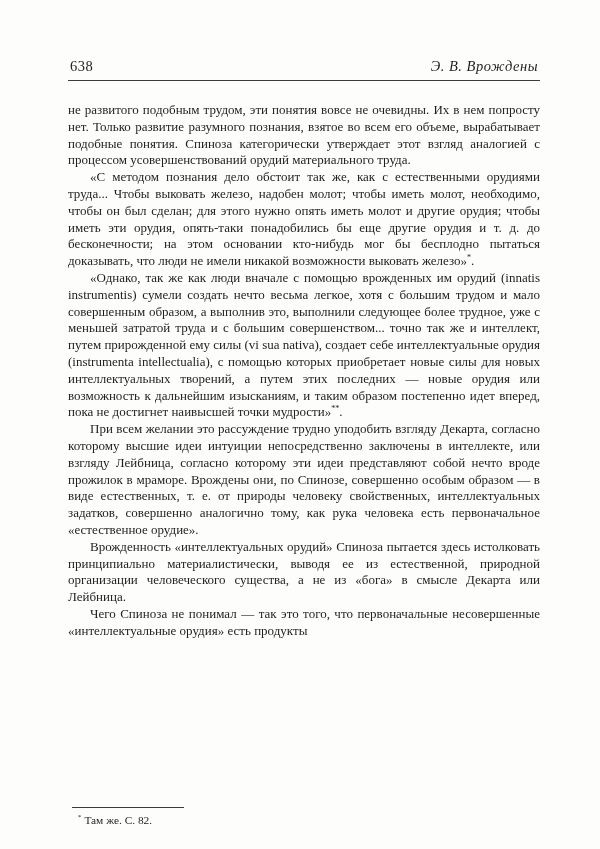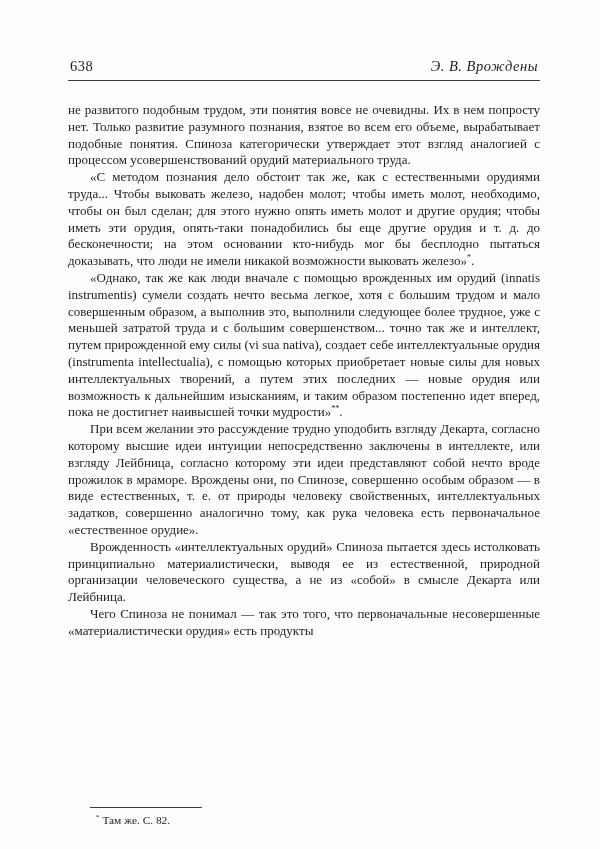--- a/index.html
+++ b/index.html
@@ -36,21 +36,21 @@
     -webkit-hyphens: auto;
   }
   .para.indent { text-indent: 22px; font-family: Liberation Serif, serif; }
   sup {
     font-size: 0.62em;
     line-height: 0;
     vertical-align: super;
   }
   .footnote-block {
     position: absolute;
-    left: 76px; right: 60px; bottom: 22px;
+    left: 58px; right: 60px; bottom: 22px;
   }
   .fn-rule {
     width: 112px;
     border-top: 1px solid #3c3c3c;
     margin-left: 14px;
     margin-bottom: 5px;
   }
   .footnote {
     font-size: 11.4px;
     line-height: 14.5px;
@@ -68,22 +68,22 @@
     <span class="author">Э. В. Врождены</span>
   </header>
 
   <div class="head-rule"></div>
 
   <main class="body-text">
       <p class="para"><span>не развитого подобным трудом, эти понятия вовсе не очевидны. Их в нем попросту нет. Только развитие разумного познания, взятое во всем его объеме, вырабатывает подобные понятия. Спиноза категорически утверждает этот взгляд аналогией с процессом усовершенствований орудий материального труда.</span></p>
       <p class="para indent"><span>«С методом познания дело обстоит так же, как с естественными орудиями труда... Чтобы выковать железо, надобен молот; чтобы иметь молот, необходимо, чтобы он был сделан; для этого нужно опять иметь молот и другие орудия; чтобы иметь эти орудия, опять-таки понадобились бы еще другие орудия и т. д. до бесконечности; на этом основании кто-нибудь мог бы бесплодно пытаться доказывать, что люди не имели никакой возможности выковать железо»</span><sup>*</sup><span>.</span></p>
       <p class="para indent"><span>«Однако, так же как люди вначале с помощью врожденных им орудий (innatis instrumentis) сумели создать нечто весьма легкое, хотя с большим трудом и мало совершенным образом, а выполнив это, выполнили следующее более трудное, уже с меньшей затратой труда и с большим совершенством... точно так же и интеллект, путем прирожденной ему силы (vi sua nativa), создает себе интеллектуальные орудия (instrumenta intellectualia), с помощью которых приобретает новые силы для новых интеллектуальных творений, а путем этих последних — новые орудия или возможность к дальнейшим изысканиям, и таким образом постепенно идет вперед, пока не достигнет наивысшей точки мудрости»</span><sup>**</sup><span>.</span></p>
       <p class="para indent"><span>При всем желании это рассуждение трудно уподобить взгляду Декарта, согласно которому высшие идеи интуиции непосредственно заключены в интеллекте, или взгляду Лейбница, согласно которому эти идеи представляют собой нечто вроде прожилок в мраморе. Врождены они, по Спинозе, совершенно особым образом — в виде естественных, т. е. от природы человеку свойственных, интеллектуальных задатков, совершенно аналогично тому, как рука человека есть первоначальное «естественное орудие».</span></p>
-      <p class="para indent"><span>Врожденность «интеллектуальных орудий» Спиноза пытается здесь истолковать принципиально материалистически, выводя ее из естественной, природной организации человеческого существа, а не из «собой» в смысле Декарта или Лейбница.</span></p>
-      <p class="para indent"><span>Чего Спиноза не понимал — так это того, что первоначальные несовершенные «материалистически орудия» есть продукты</span></p>
+      <p class="para indent"><span>Врожденность «интеллектуальных орудий» Спиноза пытается здесь истолковать принципиально материалистически, выводя ее из естественной, природной организации человеческого существа, а не из «бога» в смысле Декарта или Лейбница.</span></p>
+      <p class="para indent"><span>Чего Спиноза не понимал — так это того, что первоначальные несовершенные «интеллектуальные орудия» есть продукты</span></p>
     </main>
 
   <div class="footnote-block">
     <div class="fn-rule"></div>
     <div class="fn-list">
         <p class="footnote"><sup>*</sup> Там же. С. 82.</p>
       </div>
   </div>
 
 </div>

